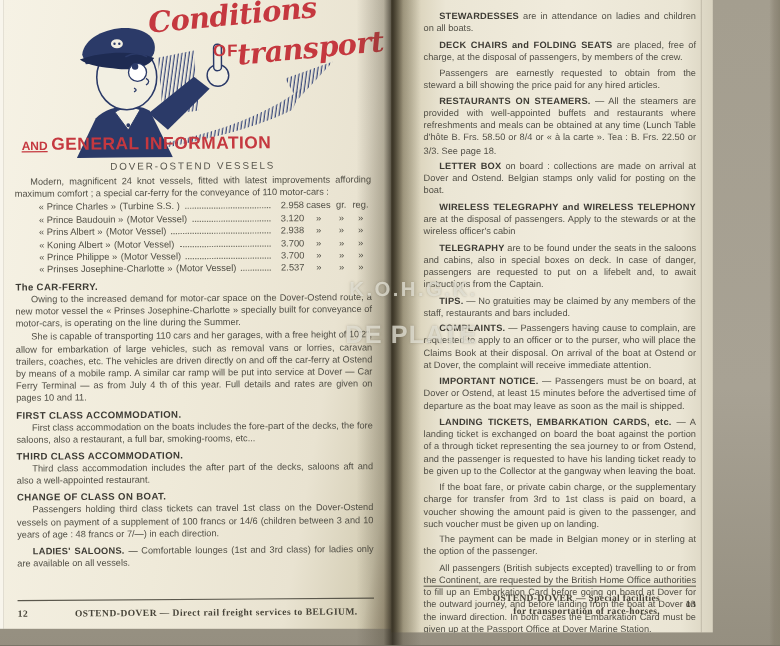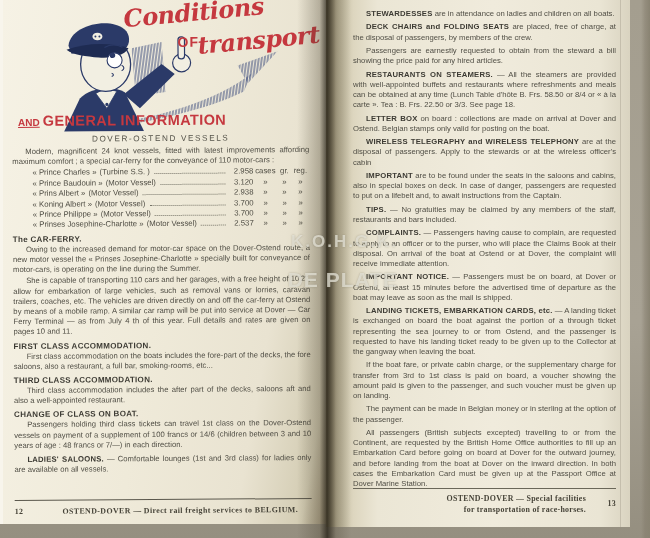--- a/index.html
+++ b/index.html
@@ -5,21 +5,21 @@
   html,body{margin:0;padding:0;background:#6f6a5d;}
   #scan{position:relative;width:650px;height:538px;overflow:hidden;
         background:linear-gradient(180deg,#a49e8f 0%,#a8a294 60%,#958f80 100%);
         font-family:"Liberation Sans",sans-serif;}
 
   
   .page{position:absolute;top:0;overflow:hidden;}
   #page-left{left:0;width:326px;height:524px;
     background:linear-gradient(100deg,#f6f2e5 0%,#efead9 50%,#e9e3d1 78%,#d3ccb3 94%,#ab9f84 100%);
     border-left:3px solid #f8f5ec;box-sizing:border-box;}
-  #page-right{left:326px;width:304px;height:527px;
+  #page-right{left:326px;width:268px;height:527px;
     background:linear-gradient(90deg,#8e8468 0%,#bfb79c 4%,#ddd6bf 9%,#ebe6d5 17%,#f0ebdc 55%,#eae5d4 90%,#d9d3c0 100%);}
   #page-right::after{content:"";position:absolute;top:0;right:9px;width:1px;height:100%;
     background:rgba(110,100,85,.22);}
   #gutter{position:absolute;left:297px;top:0;width:54px;height:538px;z-index:5;pointer-events:none;
     background:linear-gradient(90deg,rgba(70,62,44,0) 0%,rgba(70,62,44,.32) 42%,rgba(38,33,22,.8) 56%,rgba(70,62,44,.28) 72%,rgba(70,62,44,0) 100%);}
   #right-edge{position:absolute;right:0;top:0;width:9px;height:538px;z-index:4;
     background:linear-gradient(90deg,rgba(125,117,100,0),rgba(125,117,100,.4) 45%,#898372);}
 
   
   #watermark{position:absolute;left:258px;top:232px;width:140px;z-index:7;text-align:right;
@@ -258,21 +258,21 @@
           <span class="lead">LETTER BOX</span>
           <span>on board : collections are made on arrival at Dover and Ostend. Belgian stamps only valid for posting on the boat.</span>
         </div>
 
         <div class="body-copy para">
           <span class="lead">WIRELESS TELEGRAPHY and WIRELESS TELEPHONY</span>
           <span>are at the disposal of passengers. Apply to the stewards or at the wireless officer's cabin</span>
         </div>
 
         <div class="body-copy para">
-          <span class="lead">IMPORTANT</span>
+          <span class="lead">TELEGRAPHY</span>
           <span>are to be found under the seats in the saloons and cabins, also in special boxes on deck. In case of danger, passengers are requested to put on a lifebelt and, to await instructions from the Captain.</span>
         </div>
 
         <div class="body-copy para">
           <span class="lead">TIPS.</span>
           <span>— No gratuities may be claimed by any members of the staff, restaurants and bars included.</span>
         </div>
 
         <div class="body-copy para">
           <span class="lead">COMPLAINTS.</span>

